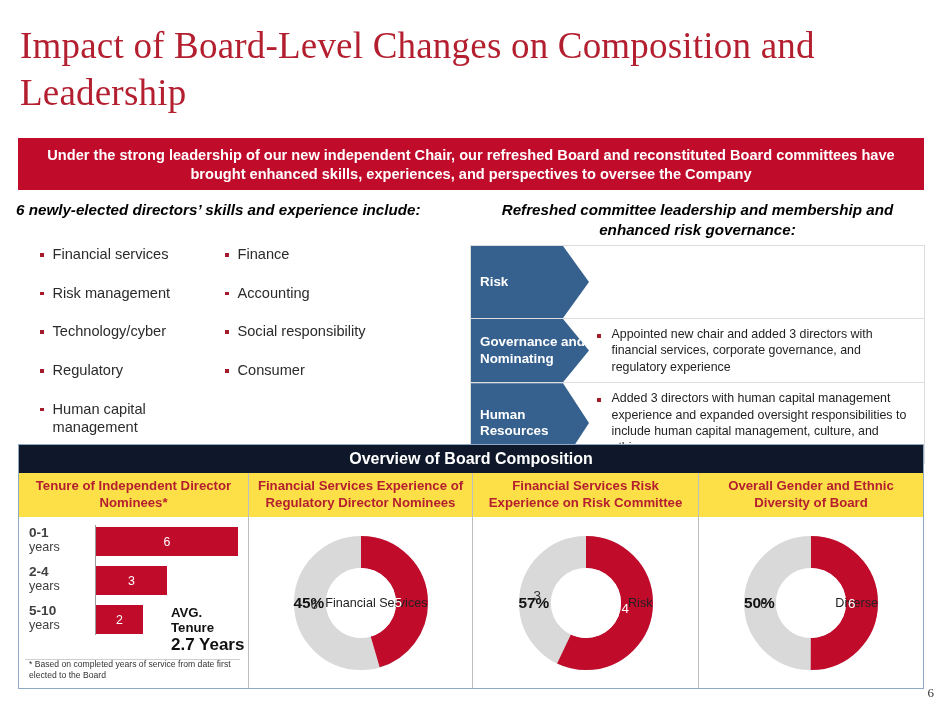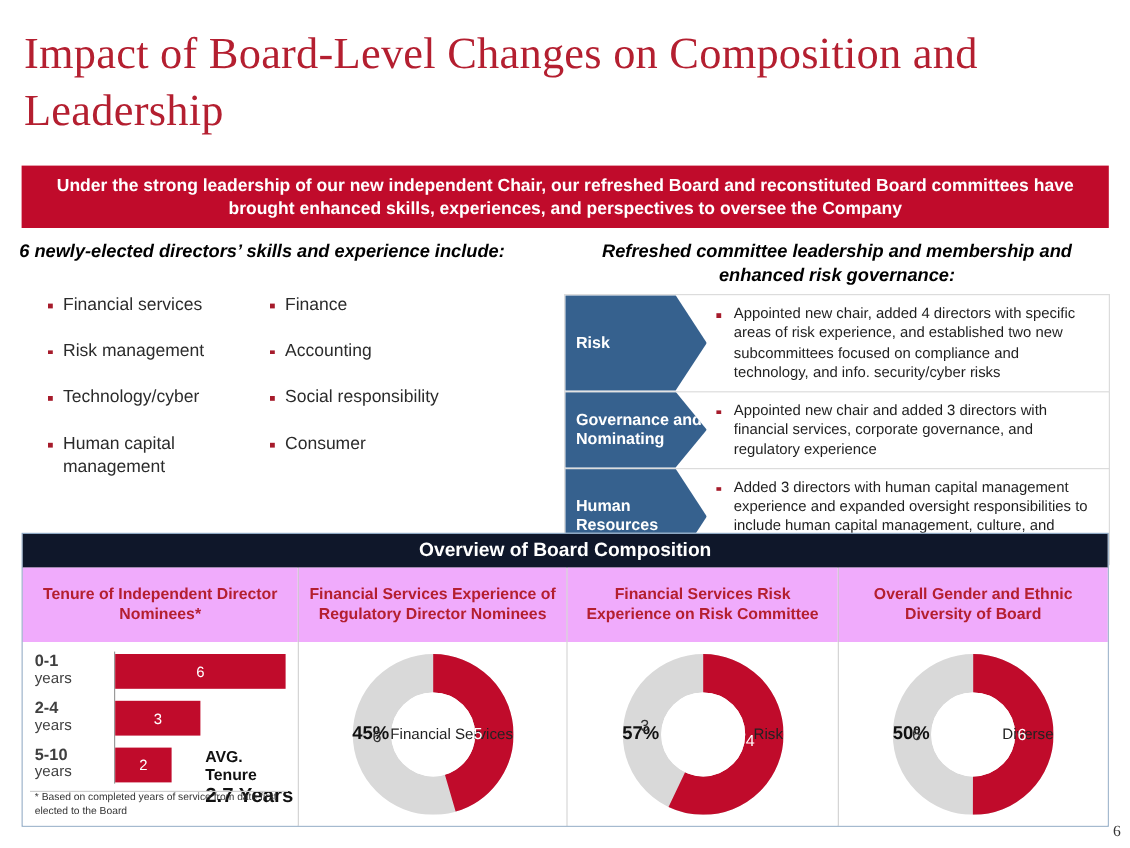--- a/index.html
+++ b/index.html
@@ -177,28 +177,28 @@
     display: flex;
     flex-direction: column;
     position: relative;
   }
   .ov-col:last-child { border-right: none; }
   #ov-col-1 { width: 230px; }
   #ov-col-2 { width: 224px; }
   #ov-col-3 { width: 226px; }
   #ov-col-4 { width: 224px; }
   .ov-head {
-    background: #f0abfc;
+    background: #fde047;
     color: #B41F30;
     font-size: 13.2px;
     font-weight: bold;
     line-height: 1.28;
     text-align: center;
     padding: 9px 6px 9px 6px;
-    height: 62px;
+    height: 44px;
     box-sizing: border-box;
     display: flex;
     align-items: center;
     justify-content: center;
   }
   .ov-body {
     flex: 1 1 auto;
     position: relative;
     background: #ffffff;
   }
@@ -338,20 +338,24 @@
   <div class="skill-item">
     <span class="sq"></span>
     <span>Risk management</span>
   </div>
   <div class="skill-item">
     <span class="sq"></span>
     <span>Technology/cyber</span>
   </div>
   <div class="skill-item">
     <span class="sq"></span>
+    <span>Regulatory</span>
+  </div>
+  <div class="skill-item">
+    <span class="sq"></span>
     <span>Human capital management</span>
   </div>
 </div>
 
 <div id="skills-col-b" class="skills-col">
   <div class="skill-item">
     <span class="sq"></span>
     <span>Finance</span>
   </div>
   <div class="skill-item">
@@ -366,24 +370,20 @@
     <span class="sq"></span>
     <span>Consumer</span>
   </div>
 </div>
 
 <div id="committee-table">
 
   <div class="committee-row" style="min-height:72px">
     <div class="chevron">
       <span>Risk</span>
-    </div>
-    <div class="committee-body">
-      <span class="sq"></span>
-      <span class="ctext">Appointed new chair, added 4 directors with specific areas of risk experience, and established two new subcommittees focused on compliance and technology, and info. security/cyber risks</span>
     </div>
   </div>
 
   <div class="committee-row" style="min-height:60px">
     <div class="chevron">
       <span>Governance and Nominating</span>
     </div>
     <div class="committee-body">
       <span class="sq"></span>
       <span class="ctext">Appointed new chair and added 3 directors with financial services, corporate governance, and regulatory experience</span>

